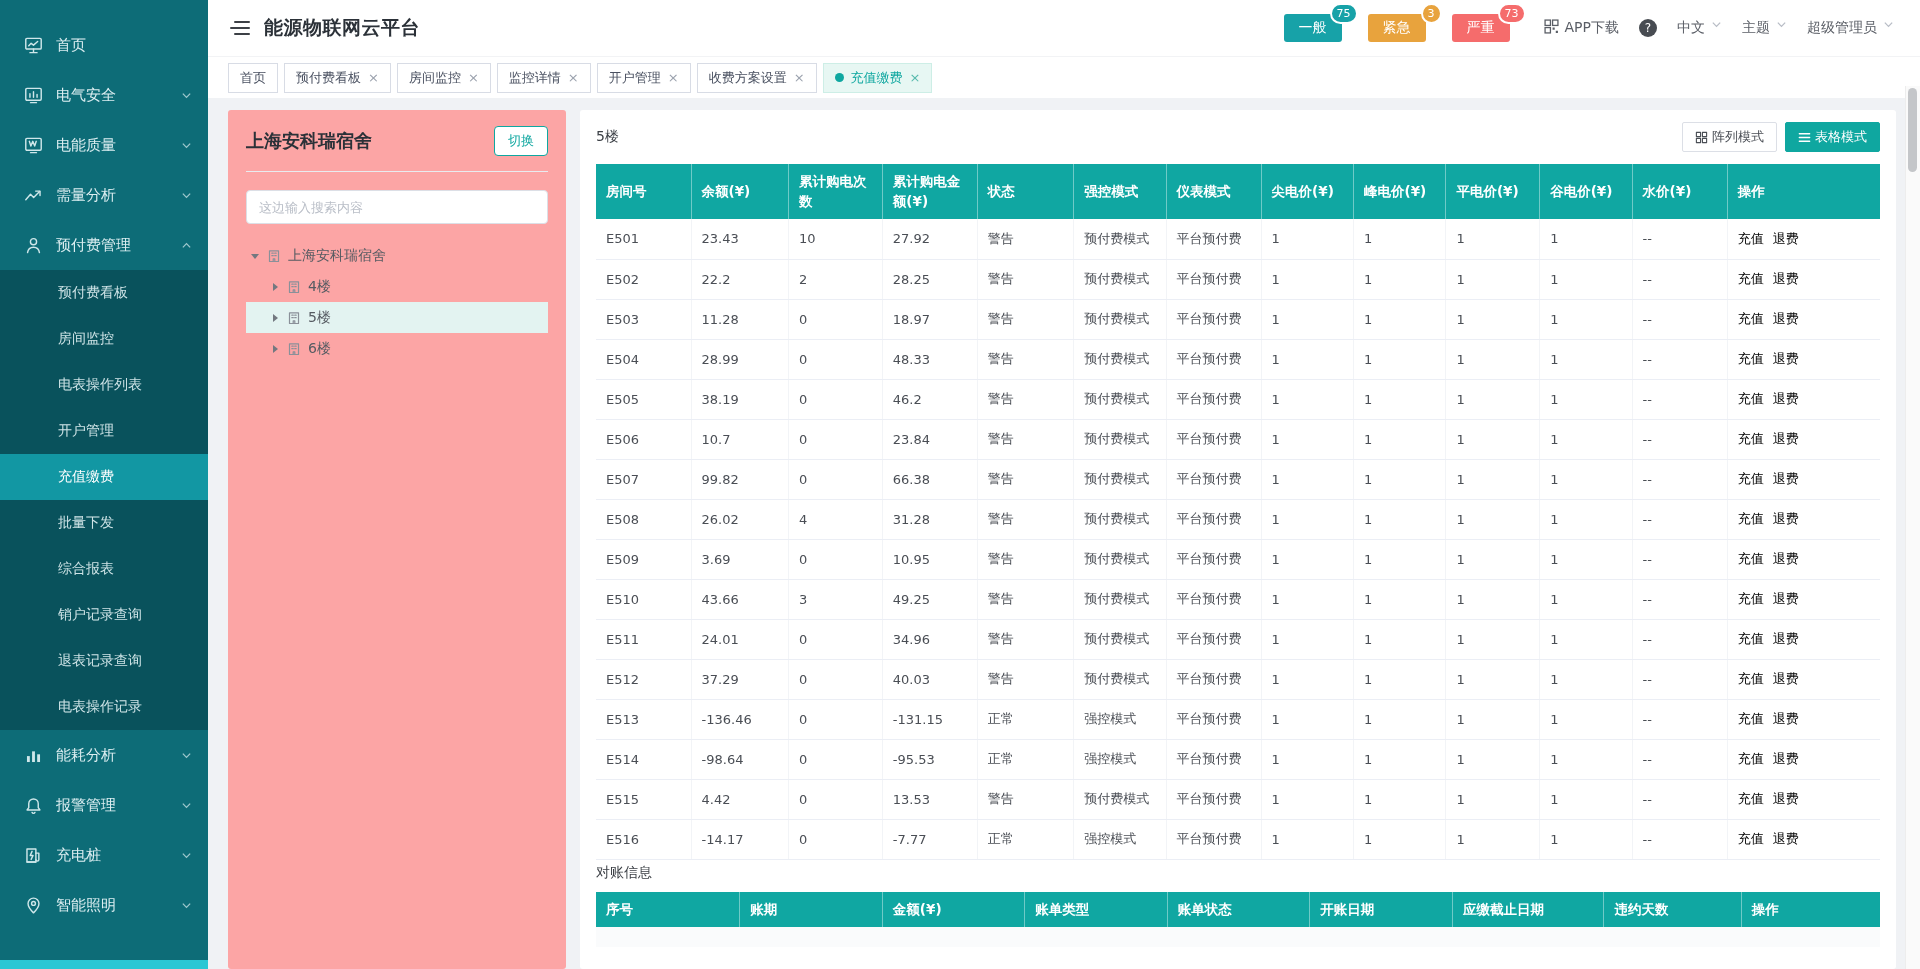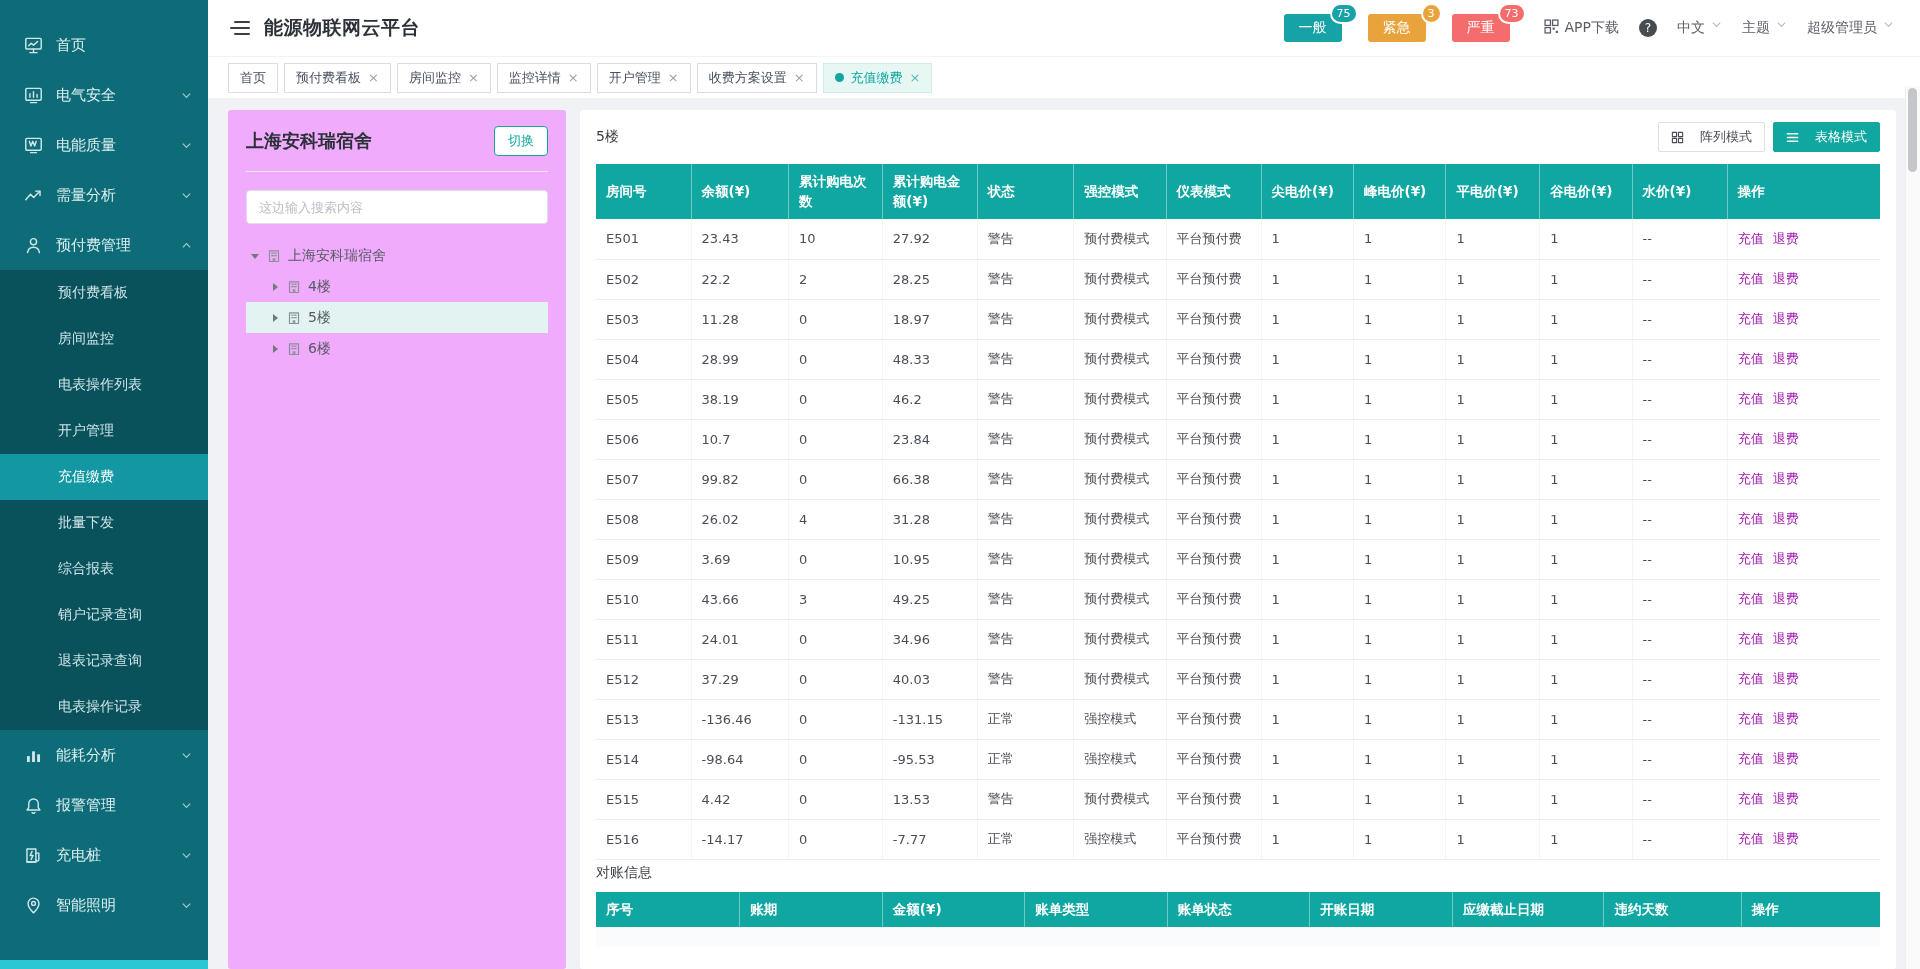--- a/index.html
+++ b/index.html
@@ -46,51 +46,51 @@
   .tab { height:30px; display:inline-flex; align-items:center; gap:7px; padding:0 11px; background:#fff;
      border:1px solid #d8dce5; color:#495060; font-size:13px; cursor:pointer; white-space:nowrap; }
   .tab .dot { width:9px; height:9px; border-radius:50%; background:#0fa7a0; }
   .tab .close { color:#9aa1ad; font-size:13px; line-height:1; }
   .tab.active { background:#e7f7f3; border-color:#cdeee6; color:#0fa7a0; }
   .tab.active .close { color:#55b9ac; }
 
   
   .content { flex:1; display:flex; gap:14px; padding:12px 24px 0 20px; min-height:0; }
 
-  .tree-card { width:338px; flex-shrink:0; background:#f0abfc; border-radius:3px; padding:16px 18px; }
+  .tree-card { width:338px; flex-shrink:0; background:#fca5a5; border-radius:3px; padding:16px 18px; }
   .tree-header { display:flex; align-items:center; justify-content:space-between; padding-bottom:15px; border-bottom:1px solid #e9ebef; }
   .tree-title { font-size:18px; font-weight:bold; color:#2b3138; }
   .switch-btn { background:#fff; border:1px solid #0fa7a0; color:#0fa7a0; border-radius:4px; padding:5px 13px; font-size:13px; cursor:pointer; font-family:inherit; }
   .search-input { margin-top:18px; width:100%; height:34px; border:1px solid #dcdfe6; border-radius:4px; padding:0 12px;
      font-size:13px; color:#606266; outline:none; font-family:inherit; }
   .search-input::placeholder { color:#b9bec7; }
   .tree { margin-top:16px; font-size:14px; color:#565b62; }
   .tree-row { height:31px; display:flex; align-items:center; gap:7px; padding-left:4px; cursor:pointer; }
   .tree-row.child { padding-left:24px; }
   .tree-row.selected { background:#e3f3f1; }
   .caret { color:#737880; display:flex; width:10px; }
   .b-icon { color:#8a9099; display:flex; }
 
   .table-card { flex:1; min-width:0; background:#fff; border-radius:3px; padding:12px 16px; display:flex; flex-direction:column; overflow:hidden; }
   .table-toolbar { display:flex; align-items:center; margin-bottom:12px; }
   .floor-label { font-size:14px; color:#3c4046; }
   .view-buttons { margin-left:auto; display:flex; gap:8px; }
-  .view-btn { height:30px; padding:8px 12px; display:inline-flex; align-items:center; gap:16px; font-size:13px;
+  .view-btn { height:30px; padding:8px 12px; display:inline-flex; align-items:center; gap:4px; font-size:13px;
      border-radius:2px; border:1px solid #dcdfe6; background:#fff; color:#4a4e55; cursor:pointer; font-family:inherit; }
   .view-btn .icon { display:flex; }
   .view-btn.active { background:#0fa7a0; border-color:#0fa7a0; color:#fff; }
 
   table { width:100%; border-collapse:collapse; table-layout:fixed; }
   thead th { background:#10a7a2; color:#fff; font-size:13.5px; font-weight:bold; text-align:left;
      padding:8px 10px; border-right:1px solid rgba(255,255,255,.4); line-height:1.45; }
   thead th:last-child { border-right:none;margin-top:40px; }
   tbody td { font-size:13px; color:#4a4e55; height:40px; padding:0 10px; border-bottom:1px solid #ebeef5;
      border-right:1px solid #f2f4f7; white-space:nowrap; overflow:hidden; }
   tbody td:last-child { border-right:none; }
-  .action-link { color:#a21caf; text-decoration:none; margin-right:9px; cursor:pointer; }
+  .action-link { color:#000000; text-decoration:none; margin-right:9px; cursor:pointer; }
 
   .billing-title { margin:4px 0 10px; font-size:14px; color:#3c4046; }
   .billing-empty td { height:20px; background:#fafbfc; border-bottom:none; }
 
   
   .page-scrollbar { position:fixed; top:86px; right:0; bottom:0; width:15px; background:#fafafa; border-left:1px solid #ededed; }
   .page-scrollbar .thumb { position:absolute; top:2px; left:2px; width:9px; height:84px; border-radius:5px; background:#c4c6c9; cursor:pointer; }
 </style>
 </head>
 <body>

